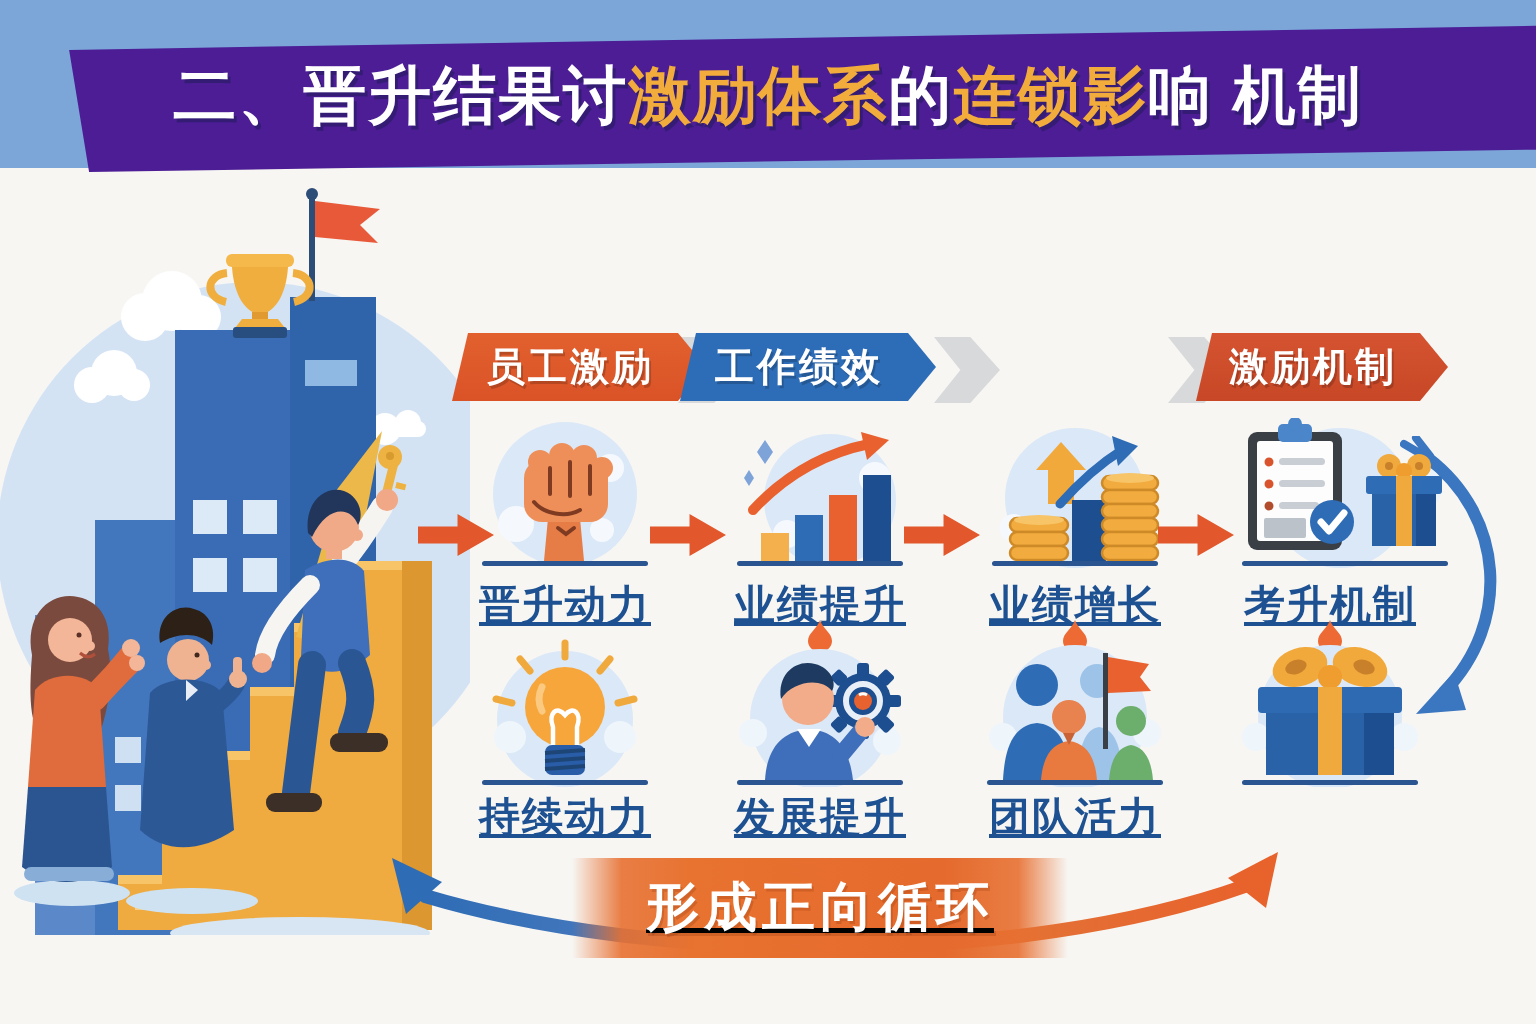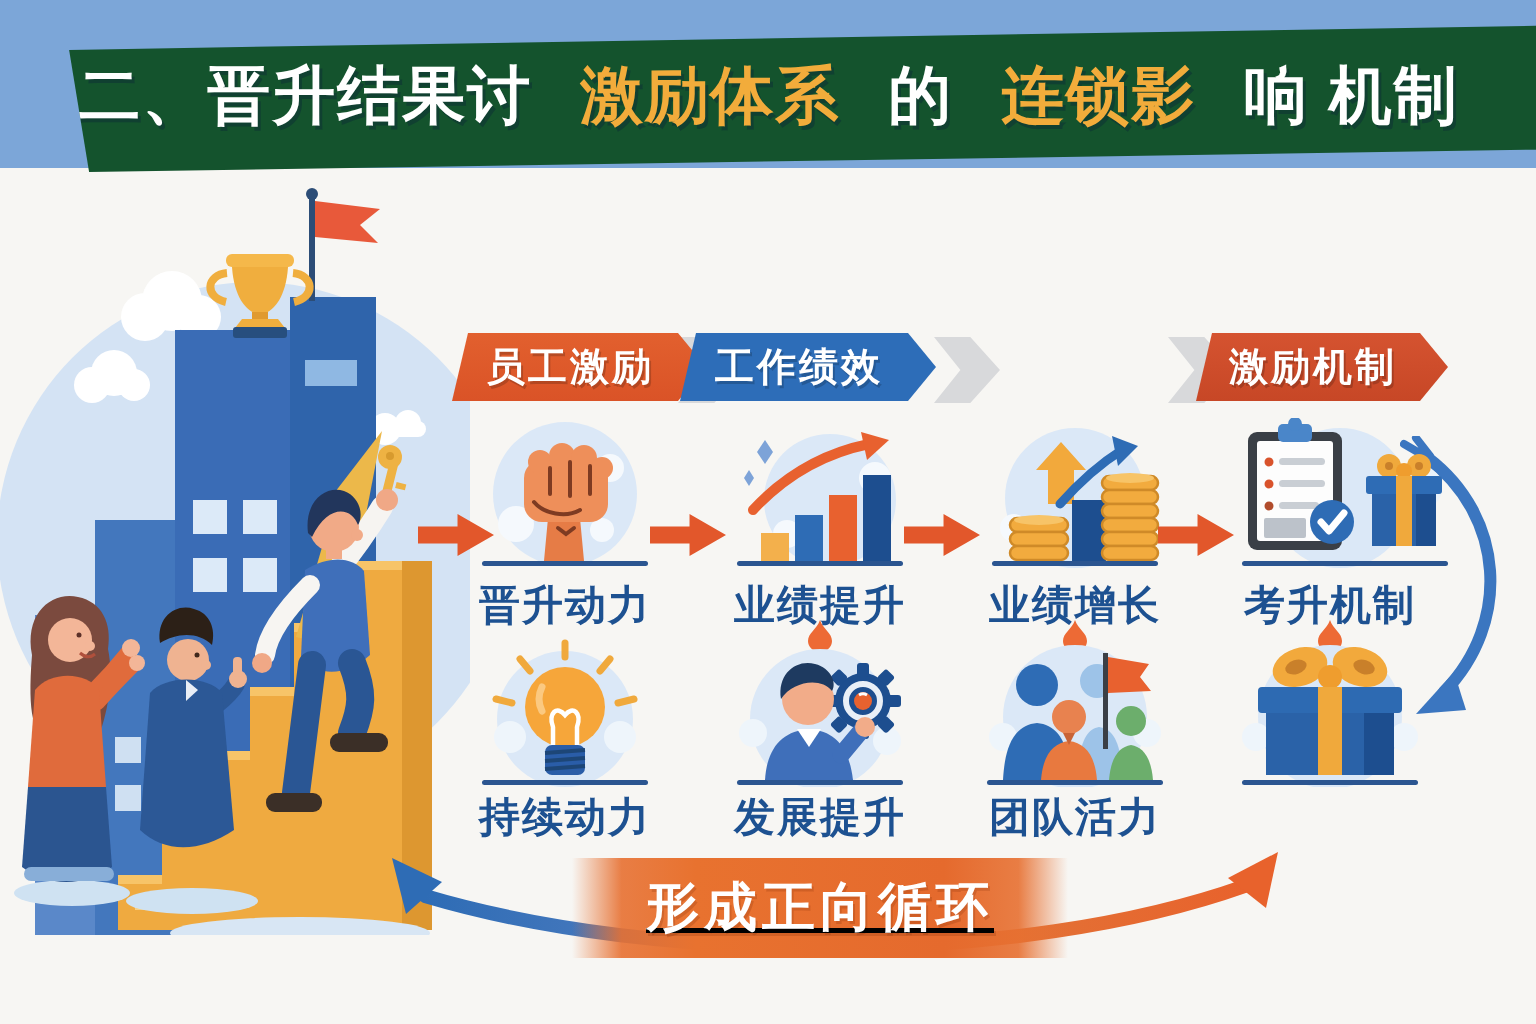--- a/index.html
+++ b/index.html
@@ -1,41 +1,41 @@
 <!DOCTYPE html>
 <html><head>
 <meta charset="utf-8">
 <style>
   html,body{margin:0;padding:0;background:#e9e9e7;}
   .canvas{position:relative;width:1536px;height:1024px;background:#f7f6f3;overflow:hidden;
           font-family:"Liberation Sans","DejaVu Sans",sans-serif;}
   
   .top-strip{position:absolute;left:0;top:0;width:1536px;height:168px;background:#7ca6d8;}
-  .title-banner{position:absolute;left:0;top:0;width:1536px;height:172px;background:#14532d;
+  .title-banner{position:absolute;left:0;top:0;width:1536px;height:172px;background:#4c1d95;
     clip-path:polygon(4.5% 29%,100% 15%,100% 87%,5.8% 100%);
-    display:flex;align-items:center;justify-content:center;padding-top:20px;box-sizing:border-box;gap:48px;}
+    display:flex;align-items:center;justify-content:center;padding-top:20px;box-sizing:border-box;}
   .title-banner span{font-size:63px;font-weight:700;letter-spacing:2px;white-space:pre;
     text-shadow:3px 4px 0 rgba(8,28,58,.35);}
   .t-white{color:#ffffff;}
   .t-gold{color:#f2ac3b;}
   
   .chev{position:absolute;top:337px;width:66px;height:66px;background:#d8d9db;z-index:1;
     clip-path:polygon(0 0,55% 0,100% 50%,55% 100%,0 100%,40% 50%);}
   .col-banner{position:absolute;top:333px;height:68px;z-index:2;display:flex;align-items:center;justify-content:center;
     clip-path:polygon(16px 0,calc(100% - 28px) 0,100% 50%,calc(100% - 28px) 100%,0 100%);}
   .col-banner span{color:#fff;font-size:39px;font-weight:700;letter-spacing:3px;padding-right:18px;
     text-shadow:2px 3px 0 rgba(0,0,0,.18);}
   .hb0{left:452px;width:254px;background:linear-gradient(180deg,#e2602e,#da5327);}
   .hb1{left:680px;width:256px;background:#2d6db8;}
   .hb2{left:950px;width:236px;background:#1c4e8e;}
   .hb3{left:1196px;width:252px;background:linear-gradient(180deg,#d55330,#c74726);}
   
   .icon-svg{position:absolute;z-index:2;}
   .flow-label{position:absolute;width:260px;text-align:center;z-index:2;
-    color:#1d5191;font-size:41px;font-weight:700;letter-spacing:2px;}
+    color:#1d5191;font-size:41px;font-weight:700;letter-spacing:2px;text-decoration:underline;}
   .r1-label{top:578px;} .r2-label{top:790px;}
   .flow-arrow{position:absolute;top:514px;width:76px;height:42px;background:#e2572b;z-index:2;
     clip-path:polygon(0 30%,52% 30%,52% 0,100% 50%,52% 100%,52% 70%,0 70%);}
   .drop{position:absolute;z-index:2;}
   
   .loop-svg{position:absolute;left:340px;top:838px;z-index:2;}
   .cycle-banner{position:absolute;left:572px;top:858px;width:496px;height:100px;z-index:3;
     display:flex;align-items:center;justify-content:center;
     background:linear-gradient(90deg,rgba(232,115,47,0) 0%,rgba(231,112,49,.9) 10%,#e8722f 25%,#e56a2d 75%,rgba(231,112,49,.9) 90%,rgba(232,115,47,0) 100%);text-decoration:underline;}
   .cycle-banner span{color:#fff;font-size:53px;font-weight:700;letter-spacing:5px;

